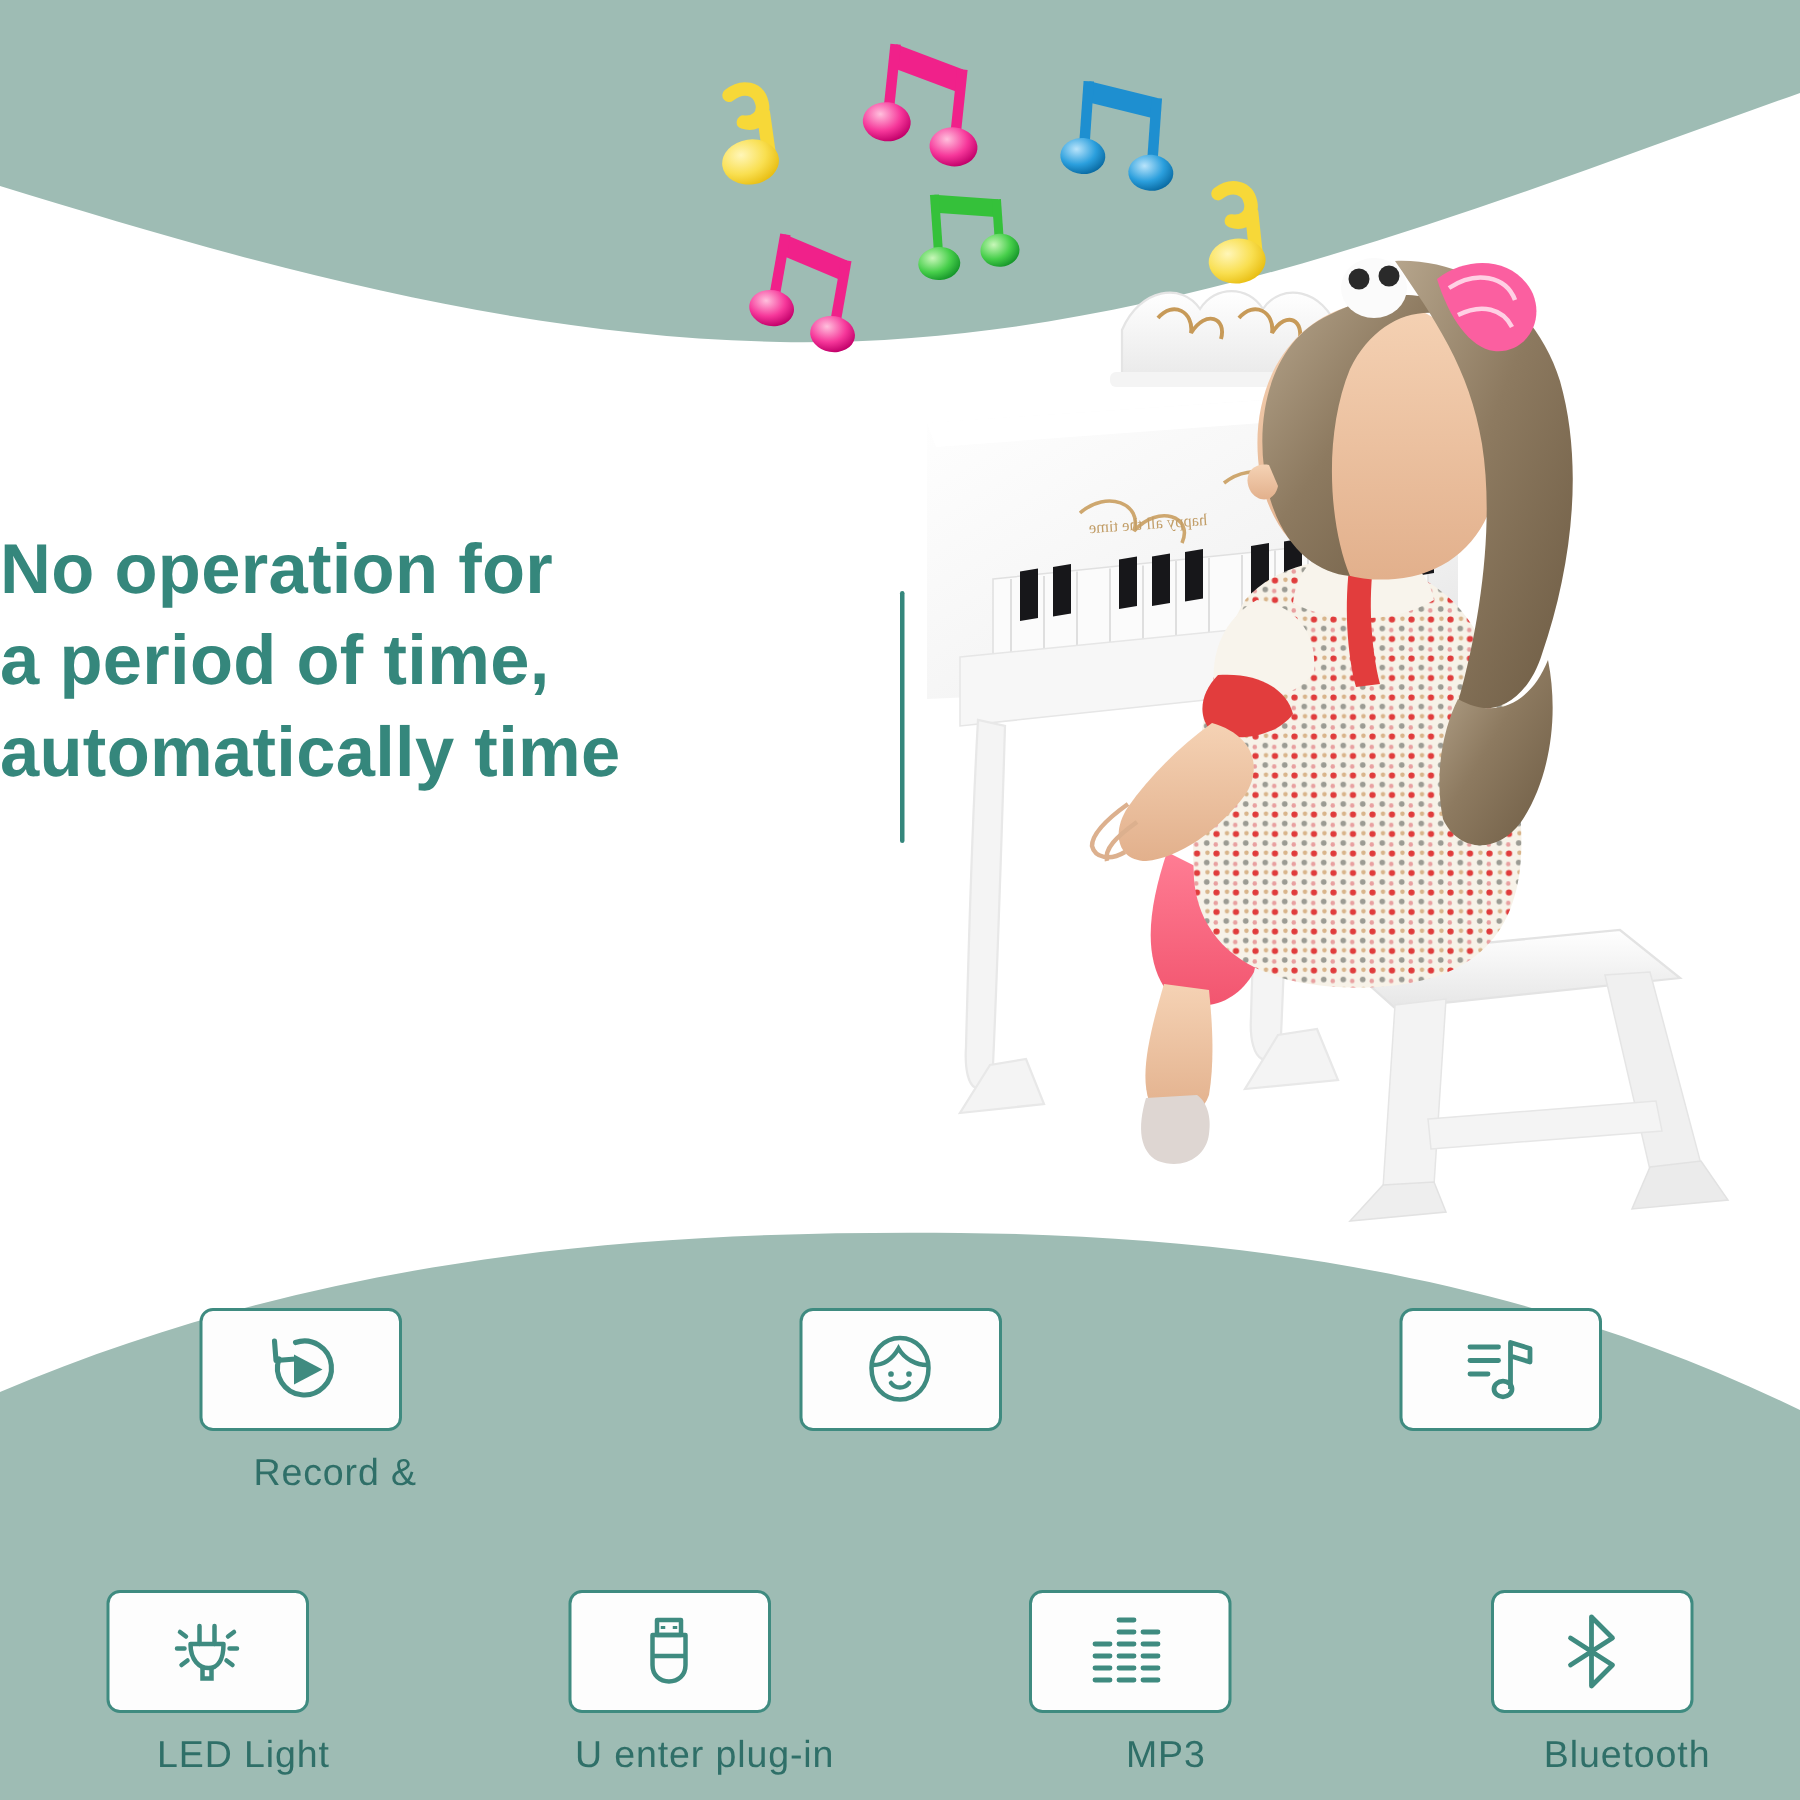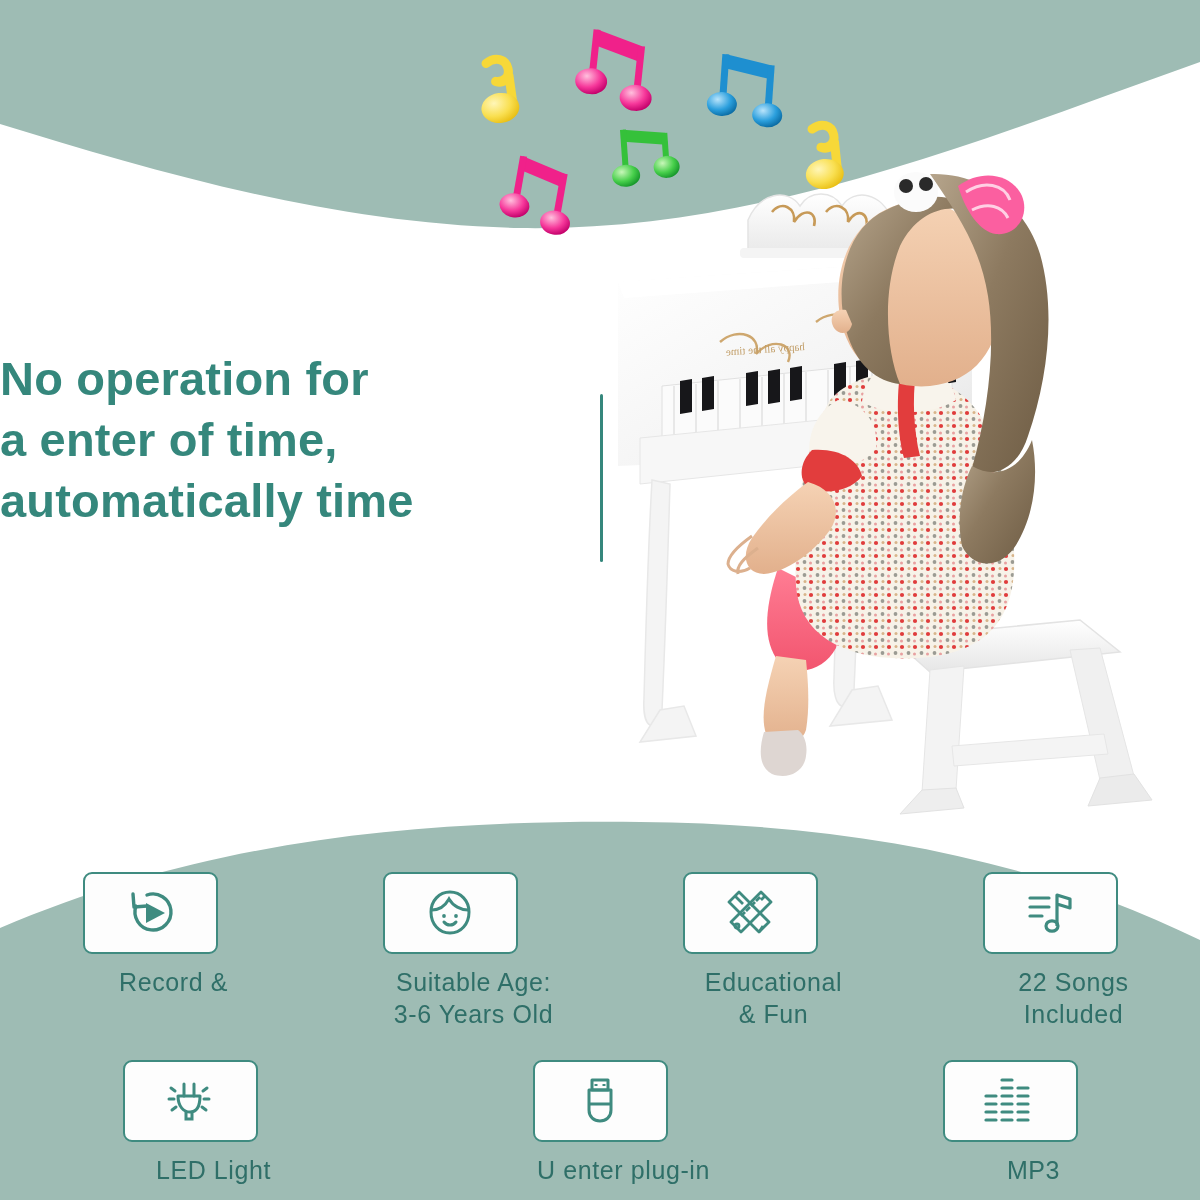--- a/index.html
+++ b/index.html
@@ -145,21 +145,21 @@
           <stop offset="100%" stop-color="#e9bf14"></stop>
         </radialGradient>
       </defs>
       <path d="M20,10 C30,4 40,8 41,18 C42,27 34,31 27,29 C33,32 38,30 41,25 L41,50" fill="none" stroke="#f7d838" stroke-width="9" stroke-linecap="round" stroke-linejoin="round"></path>
       <ellipse cx="28" cy="56" rx="19" ry="15" fill="url(#gy2)"></ellipse>
     </svg>
   </div>
 
   <div class="headline">
     <span>No operation for</span>
-    <span>a enter of time,</span>
+    <span>a period of time,</span>
     <span>automatically time</span>
   </div>
   <div class="rule"></div>
 
   <div class="photo">
     <svg width="600" height="720" viewBox="0 0 600 720">
       <defs>
         <linearGradient id="pianoBody" x1="0" y1="0" x2="1" y2="1">
           <stop offset="0%" stop-color="#ffffff"></stop>
             <stop offset="70%" stop-color="#f2f2f2"></stop>
@@ -331,61 +331,34 @@
       <div class="fcell">
         <div class="fcard">
           <svg width="54" height="54" viewBox="0 0 54 54">
             <path d="M27,6 C38,6 46,15 46,26 C46,38 38,47 27,47 C16,47 8,38 8,26 C8,15 16,6 27,6 Z" fill="none" stroke="#3f8b80" stroke-width="3"></path>
             <path d="M9,24 C16,24 22,20 26,13 C30,20 38,24 45,24" fill="none" stroke="#3f8b80" stroke-width="3" stroke-linecap="round"></path>
             <circle cx="21" cy="30" r="1.9" fill="#3f8b80"></circle>
             <circle cx="33" cy="30" r="1.9" fill="#3f8b80"></circle>
             <path d="M21,36 C24,40 30,40 33,36" fill="none" stroke="#3f8b80" stroke-width="3" stroke-linecap="round"></path>
           </svg>
         </div>
-        <div class="flabel">
-          <span>Suitable Age:</span>
-          <span>3-6 Years Old</span>
-        </div>
-      </div>
-
-      <div class="fcell">
-        <div class="fcard">
-          <svg width="54" height="54" viewBox="0 0 54 54">
-            <g stroke="#3f8b80" stroke-width="2.8" fill="none" stroke-linejoin="round">
-              <path d="M38,6 L48,16 L18,46 L8,36 Z"></path>
-              <path d="M42,10 L38,14 M37,11 L33,15 M32,16 L28,20 M27,21 L23,25 M22,26 L18,30"></path>
-              <circle cx="14" cy="40" r="2"></circle>
-            </g>
-            <g stroke="#3f8b80" stroke-width="2.8" fill="none" stroke-linejoin="round">
-              <path d="M16,6 L6,16 L36,46 L46,36 Z"></path>
-              <path d="M12,10 L20,18 M36,46 L40,40"></path>
-            </g>
-          </svg>
-        </div>
-        <div class="flabel">
-          <span>Educational</span>
-          <span>&amp; Fun</span>
-        </div>
-      </div>
+      </div>
+
 
       <div class="fcell">
         <div class="fcard">
           <svg width="54" height="54" viewBox="0 0 54 54">
             <g stroke="#3f8b80" stroke-width="3.2" stroke-linecap="round">
               <line x1="7" y1="12" x2="26" y2="12"></line>
               <line x1="7" y1="21" x2="26" y2="21"></line>
               <line x1="7" y1="30" x2="19" y2="30"></line>
             </g>
             <path d="M34,40 L34,9 L47,13 L47,22 L34,18" fill="none" stroke="#3f8b80" stroke-width="3.2" stroke-linejoin="round"></path>
             <ellipse cx="29" cy="40" rx="6" ry="5.2" fill="none" stroke="#3f8b80" stroke-width="3.2"></ellipse>
           </svg>
-        </div>
-        <div class="flabel">
-          <span>22 Songs</span>
-          <span>Included</span>
         </div>
       </div>
 
     </div>
 
     <div class="frow r2">
 
       <div class="fcell">
         <div class="fcard">
           <svg width="54" height="54" viewBox="0 0 54 54">
@@ -440,17 +413,27 @@
               <line x1="37" y1="38" x2="47" y2="38"></line>
               <line x1="37" y1="46" x2="47" y2="46"></line>
             </g>
           </svg>
         </div>
         <div class="flabel">
           <span>MP3</span>
         </div>
       </div>
 
+      <div class="fcell">
+        <div class="fcard">
+          <svg width="54" height="54" viewBox="0 0 54 54">
+            <path d="M27,4 L27,50 L41,36 L13,18 M13,36 L41,18 L27,4" fill="none" stroke="#3f8b80" stroke-width="3.2" stroke-linejoin="round" stroke-linecap="round"></path>
+          </svg>
+        </div>
+        <div class="flabel">
+          <span>Bluetooth</span>
+        </div>
+      </div>
 
     </div>
   </div>
 
 </div>
 
 </body></html>

